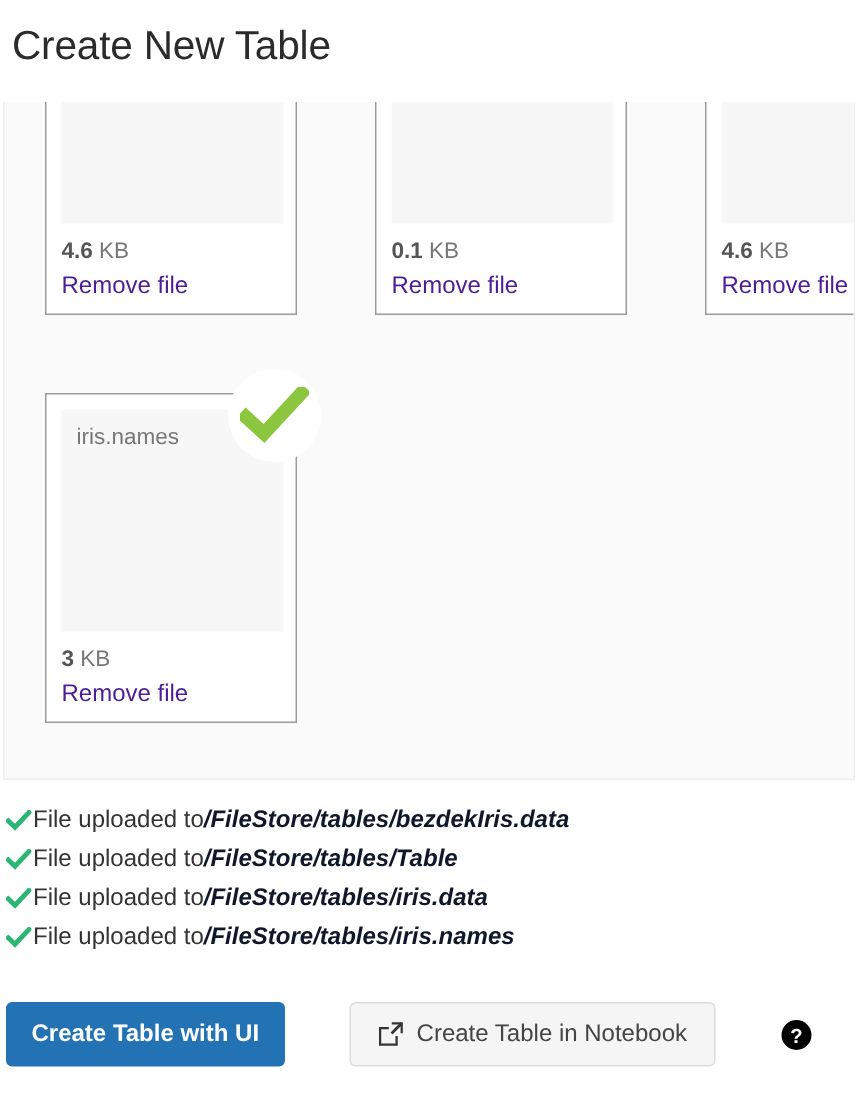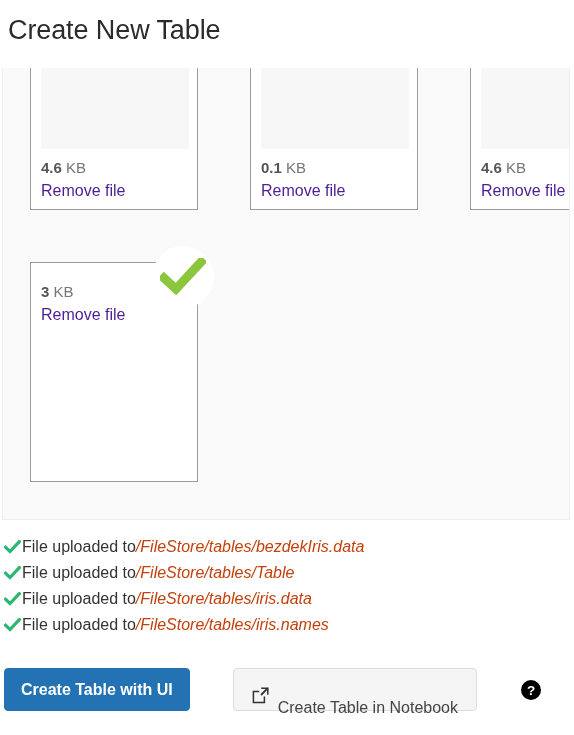--- a/index.html
+++ b/index.html
@@ -142,22 +142,22 @@
     flex: 0 0 auto;
     width: 18px;
     height: 26px;
     display: flex;
     align-items: center;
     justify-content: flex-start;
   }
   .status-text { font-style: normal; }
   .status-path {
     font-style: italic;
-    font-weight: normal;
-    color: #c2410c;
+    font-weight: bold;
+    color: #0f172a;
   }
 
   
   .actions {
     position: absolute;
     left: 4px;
     top: 668px;
     display: flex;
     align-items: center;
     gap: 25px;
@@ -179,26 +179,26 @@
   }
 
   .btn-secondary {
     margin-left: 18px;
     background: #f5f5f5;
     color: #444444;
     border: 1px solid #dddddd;
     border-radius: 4px;
     font-size: 16px;
     font-family: "Liberation Sans", sans-serif;
-    padding: 18px 18px;
+    padding: 0 18px;
     height: 43px;
     line-height: 41px;
     cursor: pointer;
     display: inline-flex;
-    align-items: flex-start;
+    align-items: center;
     gap: 9px;
     white-space: nowrap;
   }
   .btn-secondary .ext-icon { display: flex; align-items: center; }
 
   .help-btn {
     margin-left: 18px;
     width: 22px;
     height: 22px;
     display: flex;
@@ -248,20 +248,23 @@
           <span>KB</span>
         </div>
         <span class="remove-file">Remove file</span>
       </div>
 
     </div>
 
     <div class="file-row row-2">
 
       <div class="file-card">
+        <div class="file-thumb">
+          <div class="file-name">iris.names</div>
+        </div>
         <div class="card-check">
           <svg width="46" height="38" viewBox="0 0 46 38" aria-hidden="true">
             <path d="M4 20 L16 31 L41 4" stroke="#8cc63e" stroke-width="9" fill="none" stroke-linecap="square" stroke-linejoin="miter"></path>
           </svg>
         </div>
         <div class="file-meta">
           <span class="file-size-num">3</span>
           <span>KB</span>
         </div>
         <span class="remove-file">Remove file</span>

